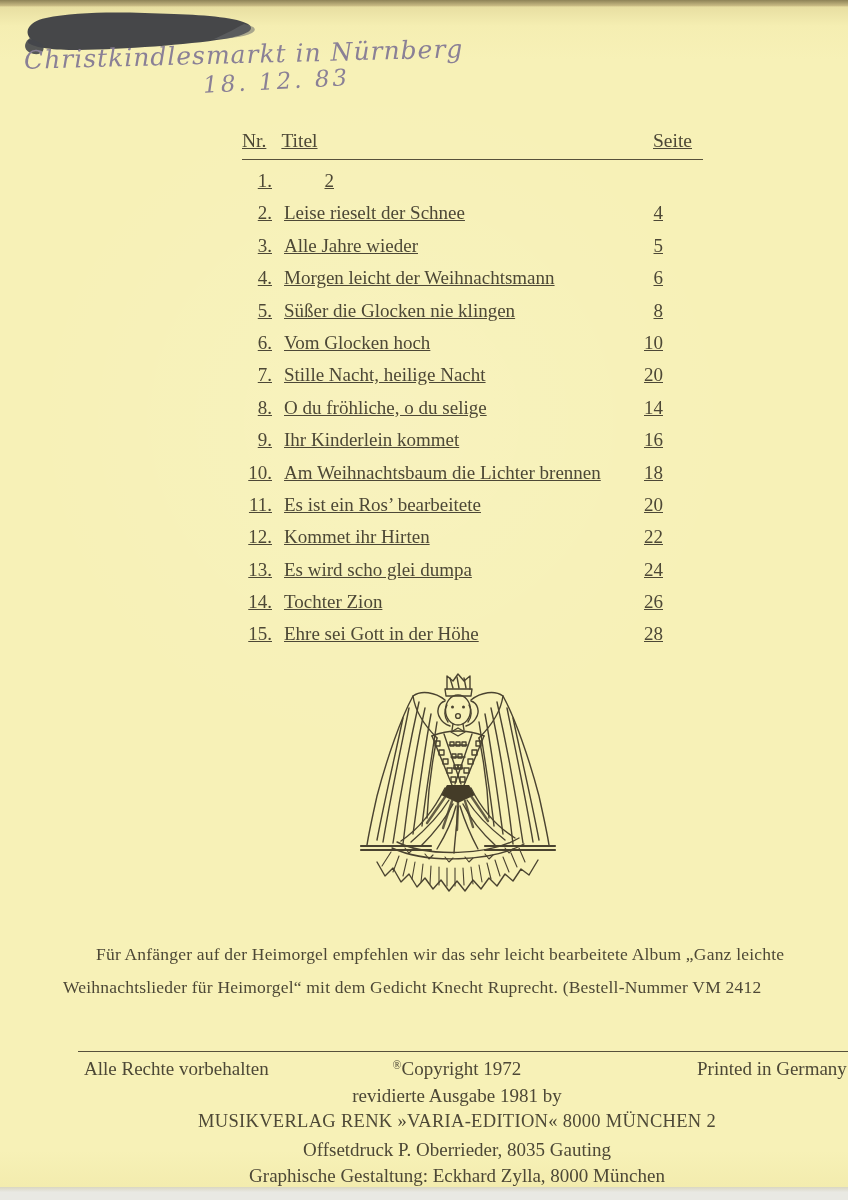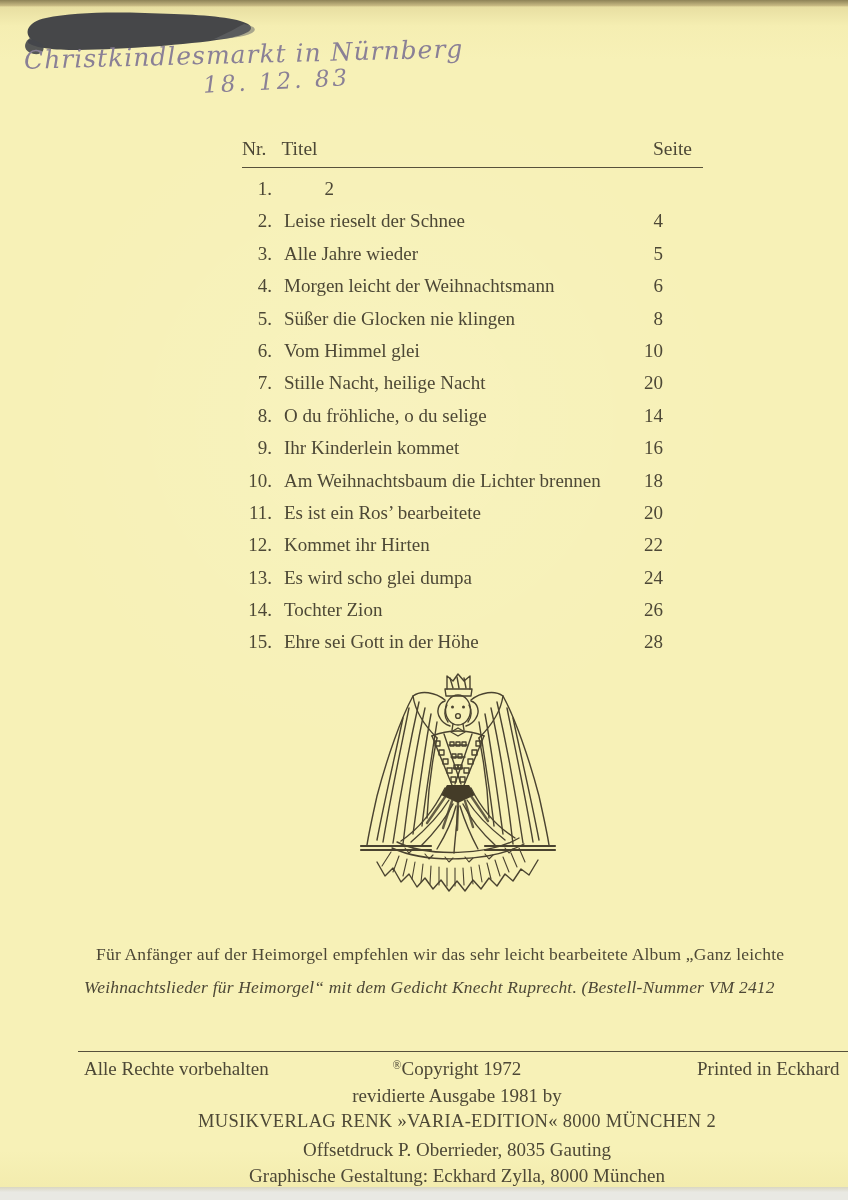--- a/index.html
+++ b/index.html
@@ -29,36 +29,36 @@
   .handwriting {
     position: absolute;
     font-family: "DejaVu Serif", serif;
     font-style: italic;
     color: #8a8096;
     white-space: nowrap;
   }
   .hw-line1 { left: 24px; top: 40px; font-size: 25px; letter-spacing: 1px; transform: rotate(-1.5deg); }
   .hw-line2 { left: 203px; top: 68px; font-size: 23px; letter-spacing: 3px; transform: rotate(-3deg); }
 
-  .toc { position: absolute; left: 242px; top: 111px; width: 461px; }
+  .toc { position: absolute; left: 242px; top: 103px; width: 461px; text-decoration: underline; }
   .toc-header { display: flex; align-items: baseline; font-size: 19.5px; }
   .toc-header .titel { margin-left: 15px; }
   .toc-header .seite { margin-left: auto; margin-right: 11px; margin-top: 27px; }
   .toc-rule { border-bottom: 1.7px solid #57513b; margin-top: 7px; }
   .toc-rows { margin-top: 10px; }
   .toc-row { display: flex; align-items: baseline; height: 32.4px; font-size: 19px; }
   .toc-nr { width: 30px; text-align: right; flex: 0 0 auto; }
   .toc-title { margin-left: 12px; flex: 1 1 auto; }
   .toc-page { flex: 0 0 auto; width: 62px; text-align: right; margin-right: 40px; }
 
   .angel { position: absolute; left: 357px; top: 666px; }
 
   .recommend { position: absolute; font-size: 17.5px; white-space: nowrap; letter-spacing: 0.2px; }
   .rec-line1 { left: 96px; top: 944px; }
-  .rec-line2 { left: 84px; top: 977px; font-style: italic; }
+  .rec-line2 { left: 63px; top: 977px; }
 
   .imprint-rule { position: absolute; left: 78px; top: 1051px; width: 770px; border-top: 1.7px solid #57513b; }
   .imprint-row-left   { position: absolute; left: 84px;  top: 1058px; font-size: 19px; white-space: nowrap; }
   .imprint-row-center { position: absolute; left: 0;     top: 1058px; width: 914px; text-align: center; font-size: 19px; }
   .imprint-row-right  { position: absolute; left: 697px; top: 1058px; font-size: 19px; white-space: nowrap; }
   .centerline { position: absolute; left: 0; width: 914px; text-align: center; white-space: nowrap; }
   .l-revised   { top: 1085px; font-size: 19px; }
   .l-publisher { top: 1111px; font-size: 18.5px; letter-spacing: 0.3px; }
   .l-printshop { top: 1139px; font-size: 19px; }
   .l-design    { top: 1165px; font-size: 19px; }
@@ -107,21 +107,21 @@
           <span class="toc-title">Morgen leicht der Weihnachtsmann</span>
           <span class="toc-page">6</span>
         </div>
         <div class="toc-row">
           <span class="toc-nr">5.</span>
           <span class="toc-title">Süßer die Glocken nie klingen</span>
           <span class="toc-page">8</span>
         </div>
         <div class="toc-row">
           <span class="toc-nr">6.</span>
-          <span class="toc-title">Vom Himmel glei</span>
+          <span class="toc-title">Vom Glocken hoch</span>
           <span class="toc-page">10</span>
         </div>
         <div class="toc-row">
           <span class="toc-nr">7.</span>
           <span class="toc-title">Stille Nacht, heilige Nacht</span>
           <span class="toc-page">20</span>
         </div>
         <div class="toc-row">
           <span class="toc-nr">8.</span>
           <span class="toc-title">O du fröhliche, o du selige</span>
@@ -234,20 +234,20 @@
       <path d="M20,196 L28,210 L36,202 L44,216 L52,208 L60,221 L68,212 L76,223 L84,214 L92,225 L100,215 L108,225 L116,214 L124,223 L132,212 L140,220 L148,208 L156,215 L164,203 L172,209 L181,194"></path>
     </g>
   </svg>
 
   <div class="recommend rec-line1">Für Anfänger auf der Heimorgel empfehlen wir das sehr leicht bearbeitete Album „Ganz leichte</div>
   <div class="recommend rec-line2">Weihnachtslieder für Heimorgel“ mit dem Gedicht Knecht Ruprecht. (Bestell-Nummer VM 2412</div>
 
   <div class="imprint-rule"></div>
   <div class="imprint-row-left">Alle Rechte vorbehalten</div>
   <div class="imprint-row-center"><sup class="reg">®</sup><span>Copyright 1972</span></div>
-  <div class="imprint-row-right">Printed in Eckhard</div>
+  <div class="imprint-row-right">Printed in Germany</div>
   <div class="centerline l-revised">revidierte Ausgabe 1981 by</div>
   <div class="centerline l-publisher">MUSIKVERLAG RENK »VARIA-EDITION« 8000 MÜNCHEN 2</div>
   <div class="centerline l-printshop">Offsetdruck P. Oberrieder, 8035 Gauting</div>
   <div class="centerline l-design">Graphische Gestaltung: Eckhard Zylla, 8000 München</div>
 
   <div class="scan-edge-bottom"></div>
 </div>
 
 </body></html>

